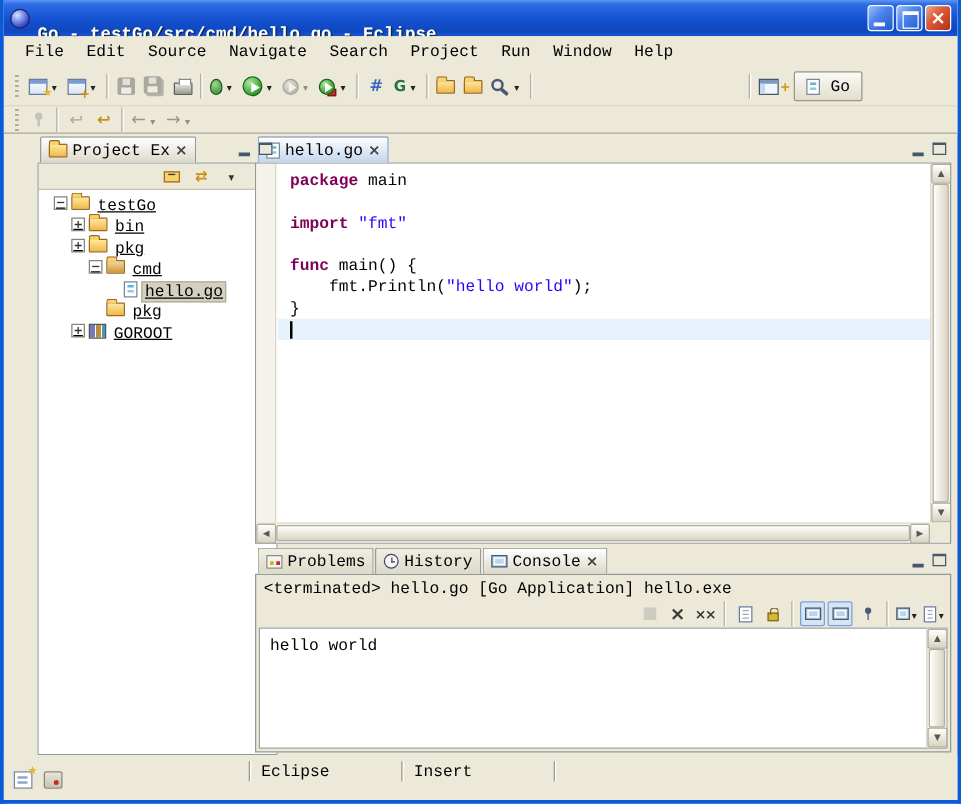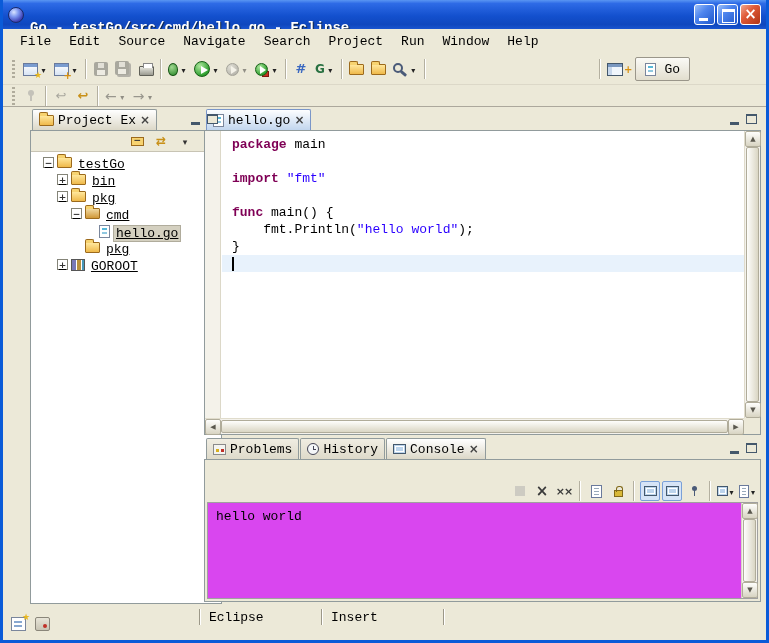--- a/index.html
+++ b/index.html
@@ -156,21 +156,21 @@
   .c-x::before { content:'×'; font:bold 15px "DejaVu Sans",sans-serif; color:#3A3A3A; }
   .c-xx::before { content:'××'; font:bold 11px "DejaVu Sans",sans-serif; color:#3A3A3A; letter-spacing:-1px; }
   .c-page { position:relative; width:11px; height:13px; background:#FFF; border:1px solid #6A7A9C; }
   .c-page::before { content:''; position:absolute; top:2px; left:2px; right:2px; height:1px; background:#99AABB; box-shadow:0 3px 0 #99AABB,0 6px 0 #99AABB; }
   .c-lock { position:relative; width:9px; height:7px; background:#D8B838; border:1px solid #806818; margin-top:5px; }
   .c-lock::before { content:''; position:absolute; top:-5px; left:1px; width:5px; height:5px; border:1px solid #806818; border-bottom:none; border-radius:3px 3px 0 0; }
   .c-mon { position:relative; width:13px; height:10px; border:1px solid #44586C; background:#BCD4EC; }
   .c-mon::after { content:''; position:absolute; top:1px; left:1px; right:1px; bottom:1px; border:1px solid #FFF; }
   .c-pin { position:relative; width:5px; height:5px; background:#4A5A78; border-radius:50%; margin-bottom:6px; }
   .c-pin::after { content:''; position:absolute; top:4px; left:2px; width:1px; height:6px; background:#4A5A78; }
-  .con-out { position:absolute; top:42px; left:2px; right:2px; bottom:2px; background:#d946ef; border:1px solid #A0A0A0; }
+  .con-out { position:absolute; top:42px; left:2px; right:2px; bottom:2px; background:#ffffff; border:1px solid #A0A0A0; }
   .con-out-text { padding:6px 8px; }
   .i-problems { position:relative; width:13px; height:11px; border:1px solid #8A8A8A; background:#F4F4F0; flex:none; }
   .i-problems::after { content:''; position:absolute; left:2px; bottom:2px; width:3px; height:3px; background:#D8B020; box-shadow:5px 0 0 #C03028; }
   .i-history { position:relative; width:12px; height:12px; border:1px solid #445; border-radius:50%; background:#F4F6F8; flex:none; }
   .i-history::before { content:''; position:absolute; left:5px; top:2px; width:1px; height:4px; background:#445; }
   .i-history::after { content:''; position:absolute; left:5px; top:5px; width:3px; height:1px; background:#445; }
 
   
   .statusarea { position:absolute; left:0; right:0; top:604px; height:36px; background:#ECE9D8; }
   .sb-cells { position:absolute; left:196px; top:3px; height:20px; display:flex; align-items:center; }
@@ -419,20 +419,23 @@
         <i class="c-mon"></i>
         <span>Console</span>
         <span class="tclose"></span>
       </div>
       <span class="vmm">
         <span class="pm-min"></span>
         <span class="pm-max"></span>
       </span>
     </div>
     <div class="vbody">
+      <div class="con-status">
+        <span>&lt;terminated&gt; hello.go [Go Application] hello.exe</span>
+      </div>
       <div class="con-tb">
         <span class="cbtn dis">
             <i class="c-term"></i>
           </span>
         <span class="cbtn">
             <i class="c-x"></i>
           </span>
         <span class="cbtn">
             <i class="c-xx"></i>
           </span>

